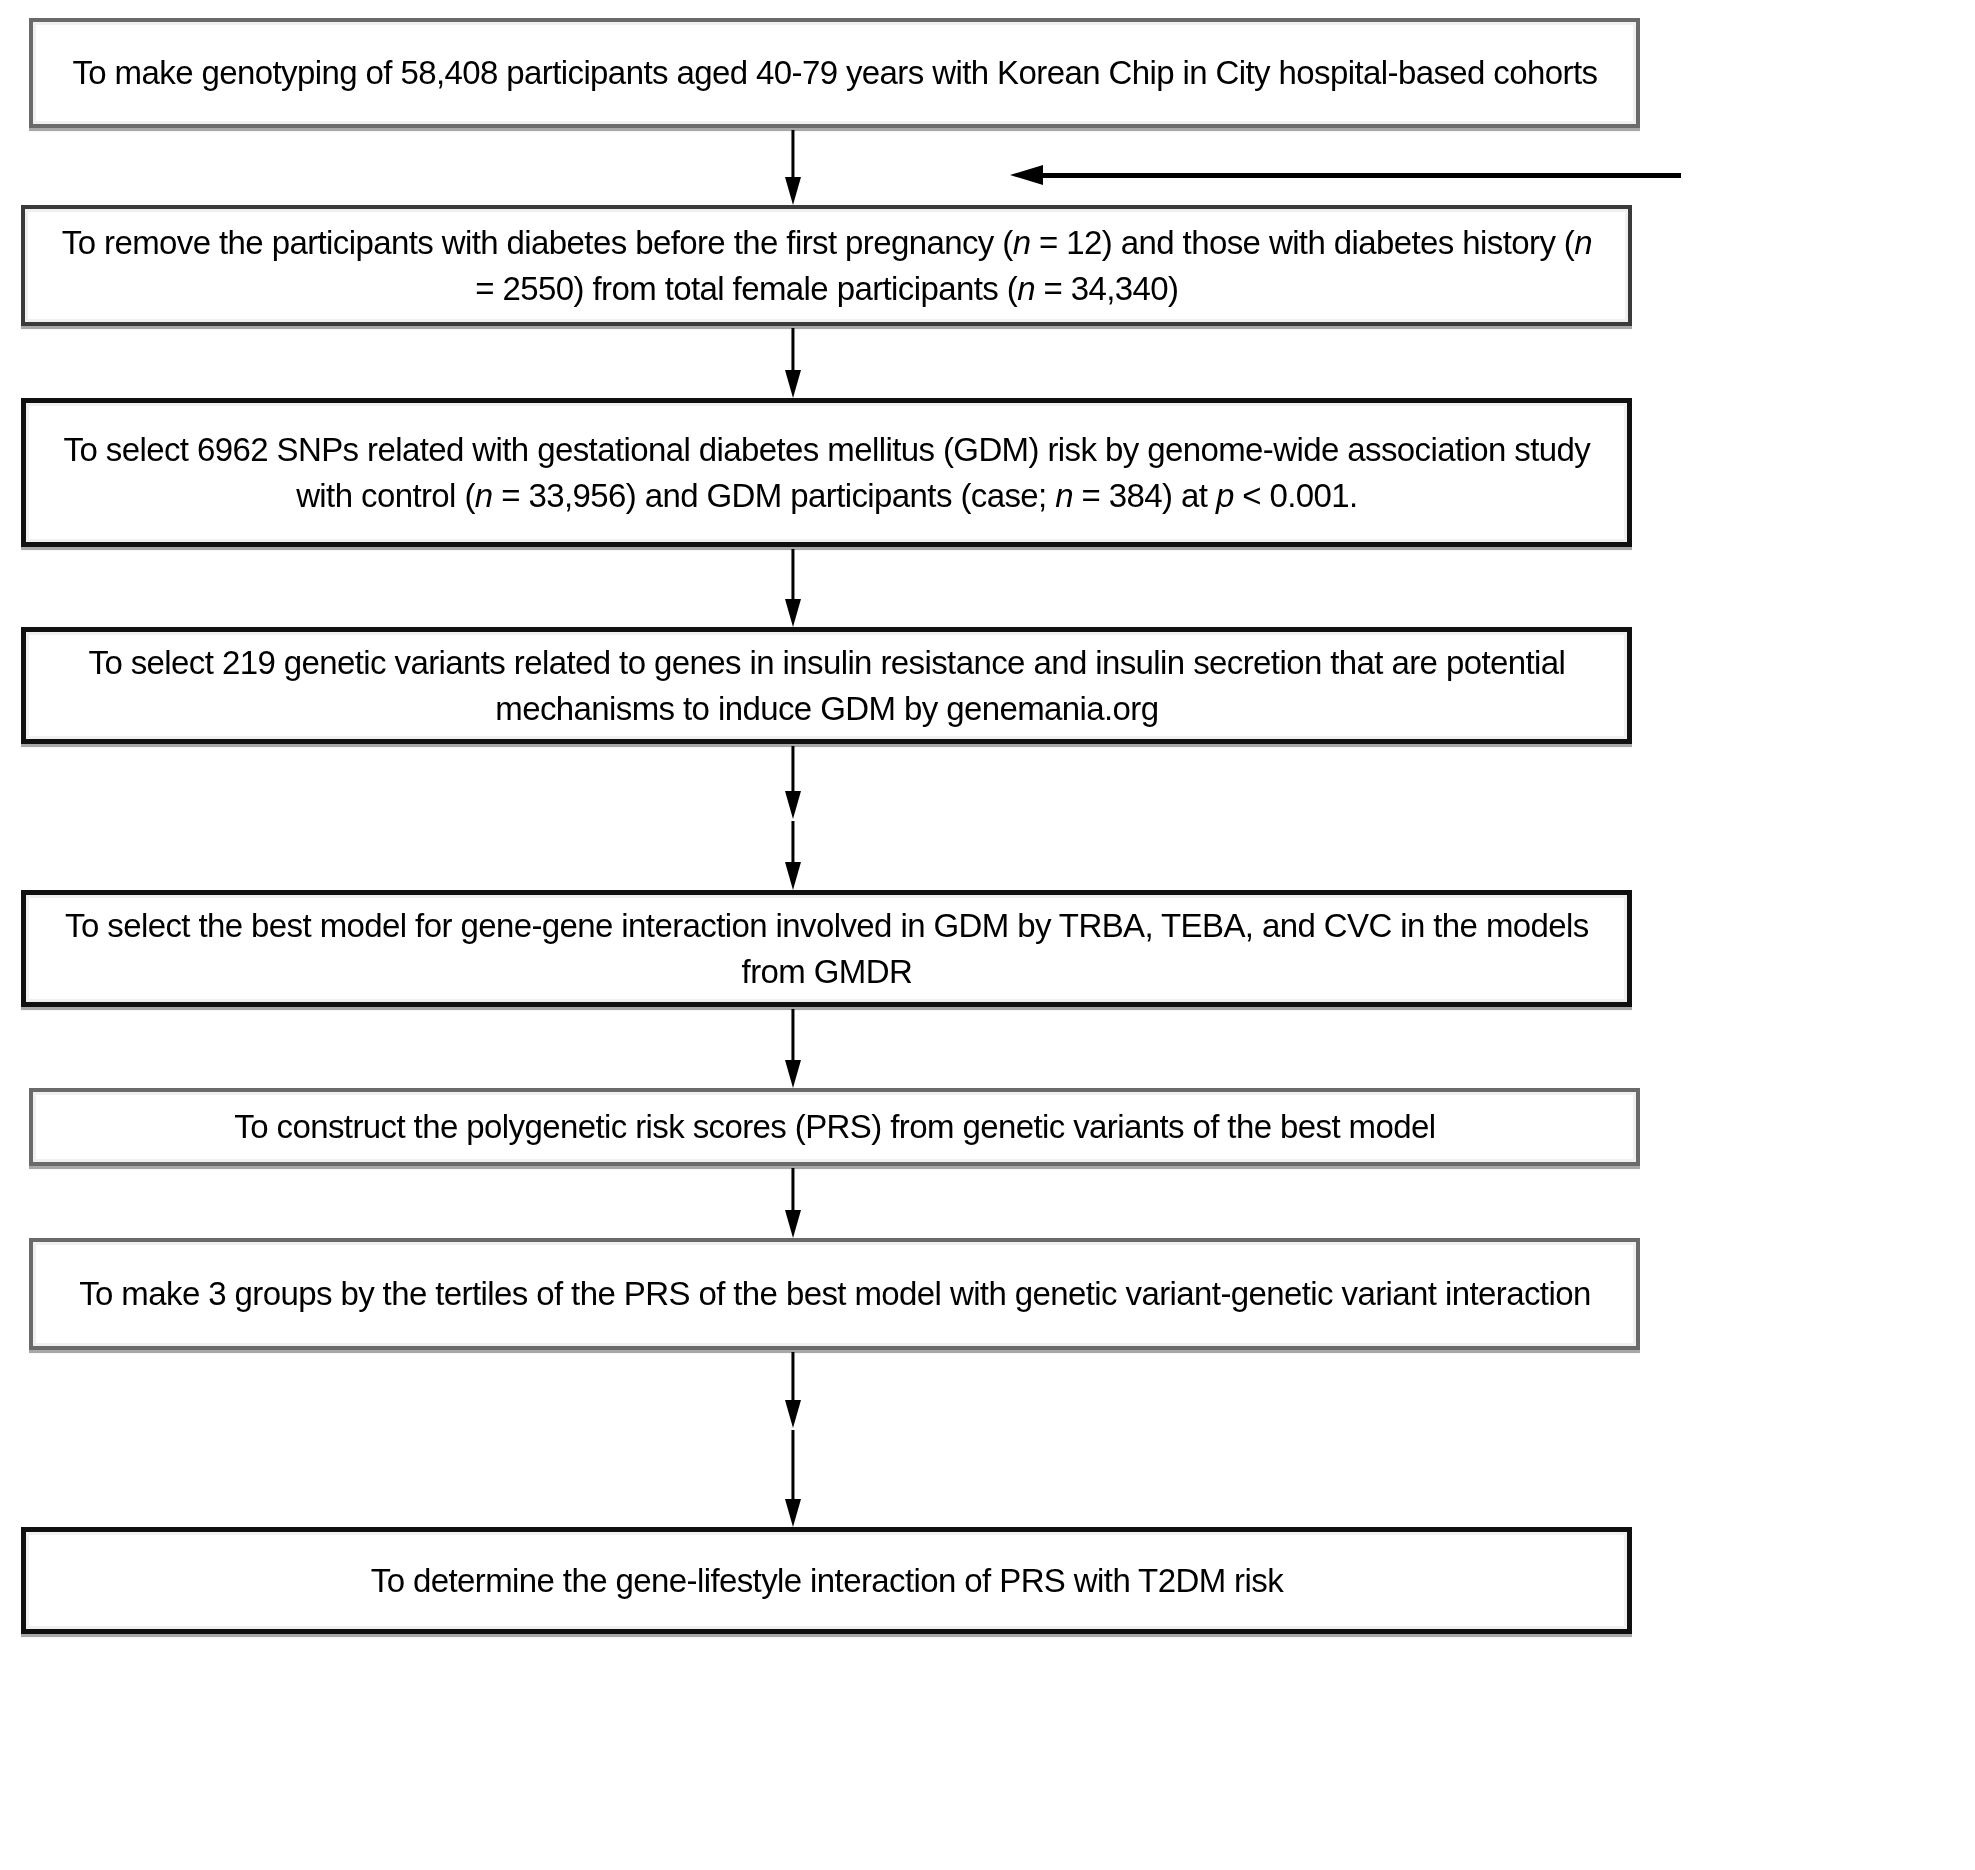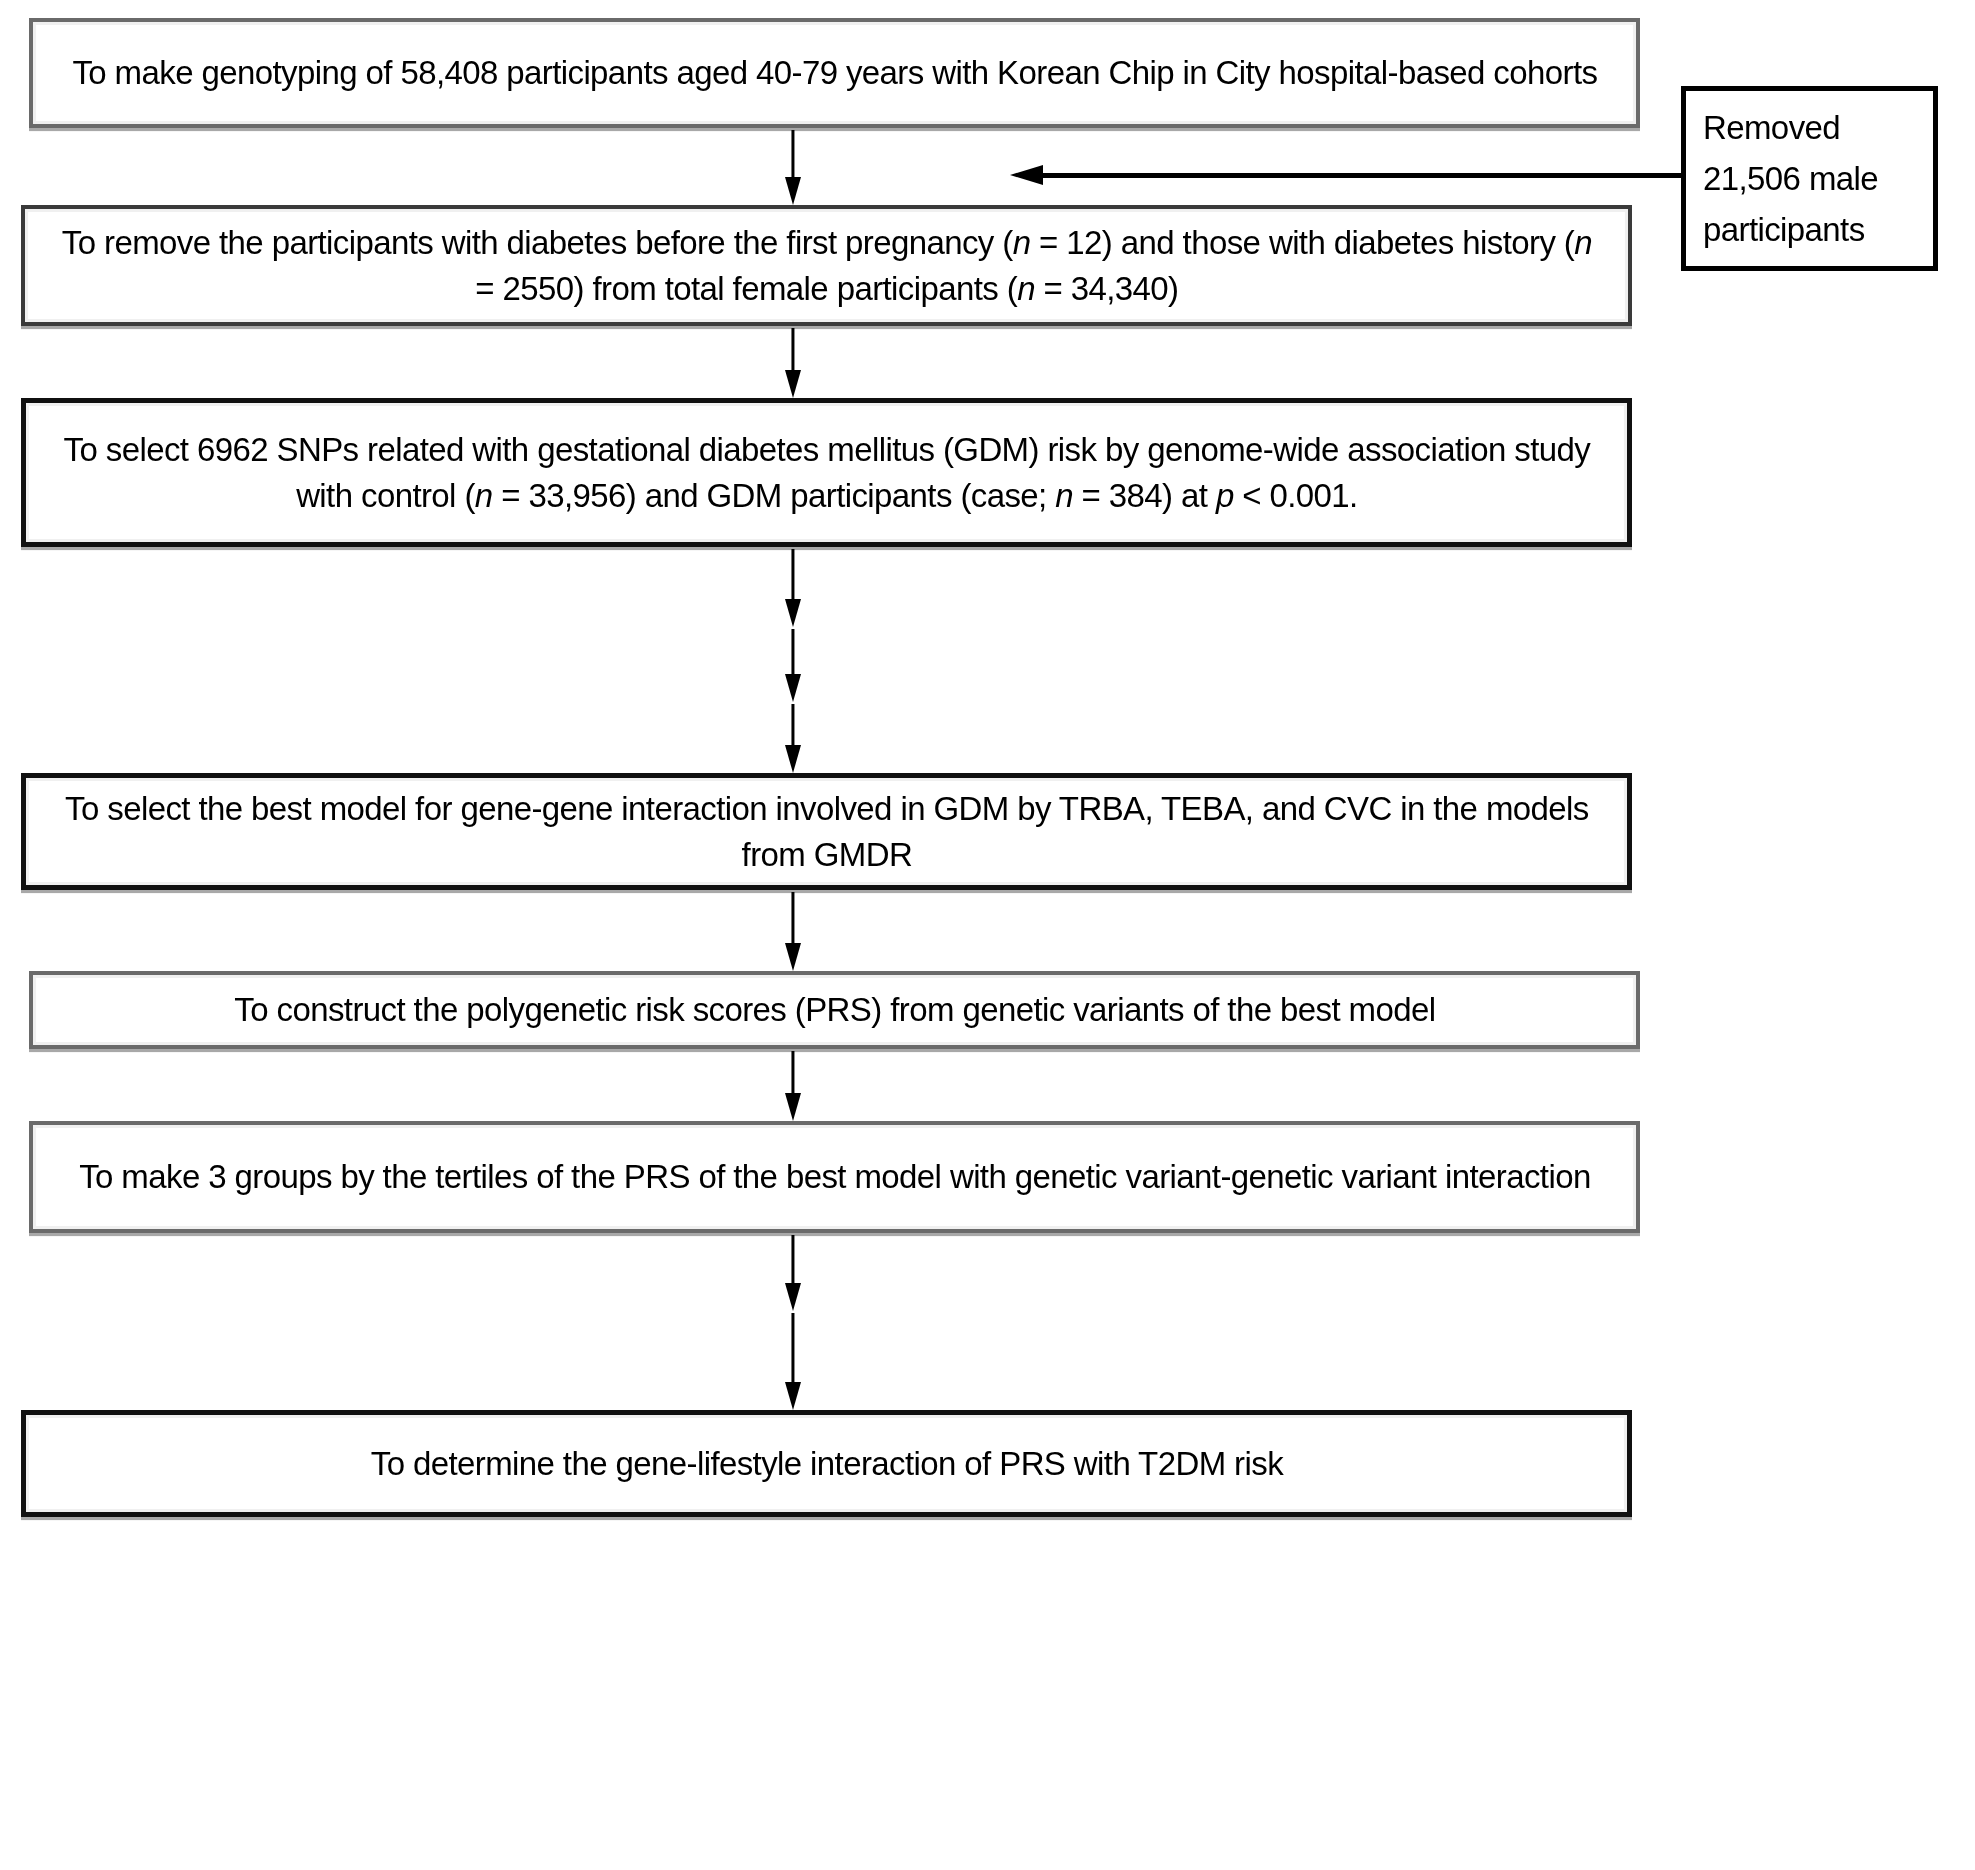--- a/index.html
+++ b/index.html
@@ -107,20 +107,23 @@
 
     <div class="step b-black" style="min-height:149px">
       <span><span>To select 6962 SNPs related with gestational diabetes mellitus (GDM) risk by genome-wide association study with control (</span><span class="it">n</span><span> = 33,956) and GDM participants (case; </span><span class="it">n</span><span> = 384) at </span><span class="it">p</span><span> &lt; 0.001.</span></span>
     </div>
 
     <div class="varrow" style="height:80px">
       <span class="shaft"></span>
       <span class="head"></span>
     </div>
 
+    <div class="step b-black" style="min-height:108px">
+      <span><span>To select 219 genetic variants related to genes in insulin resistance and insulin secretion that are potential mechanisms to induce GDM by genemania.org</span></span>
+    </div>
 
     <div class="varrow" style="height:75px">
       <span class="shaft"></span>
       <span class="head"></span>
     </div>
 
 
     <div class="varrow" style="height:71px">
       <span class="shaft"></span>
       <span class="head"></span>
@@ -163,20 +166,15 @@
       <span><span>To determine the gene-lifestyle interaction of PRS with T2DM risk</span></span>
     </div>
 
   </div>
 
   <div class="harrow">
     <span class="shaft"></span>
     <span class="head"></span>
   </div>
 
-  <div class="side-box">
-    <span class="line">Removed</span>
-    <span class="line">21,506 male</span>
-    <span class="line">participants</span>
-  </div>
 
 </div>
 
 
 </body></html>

